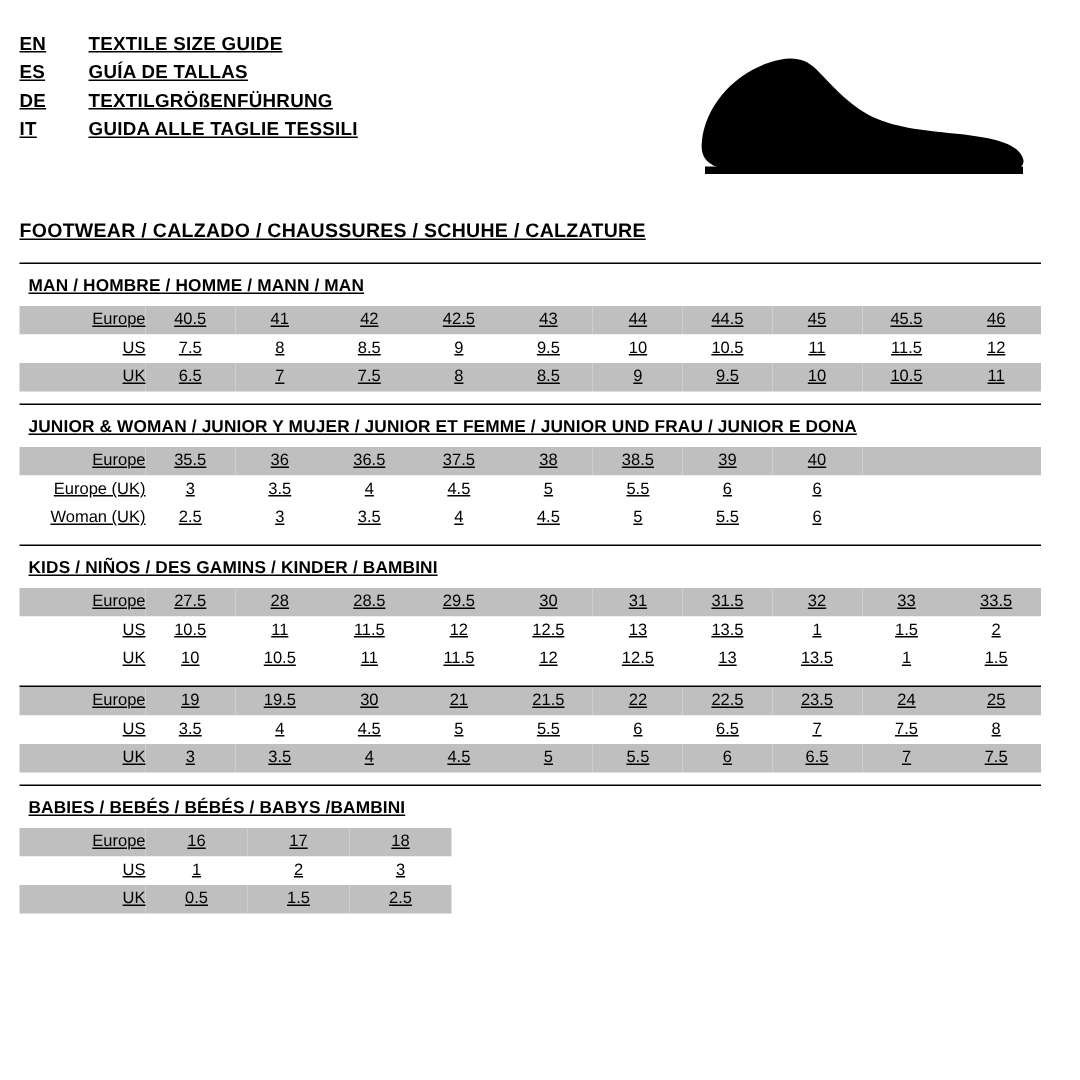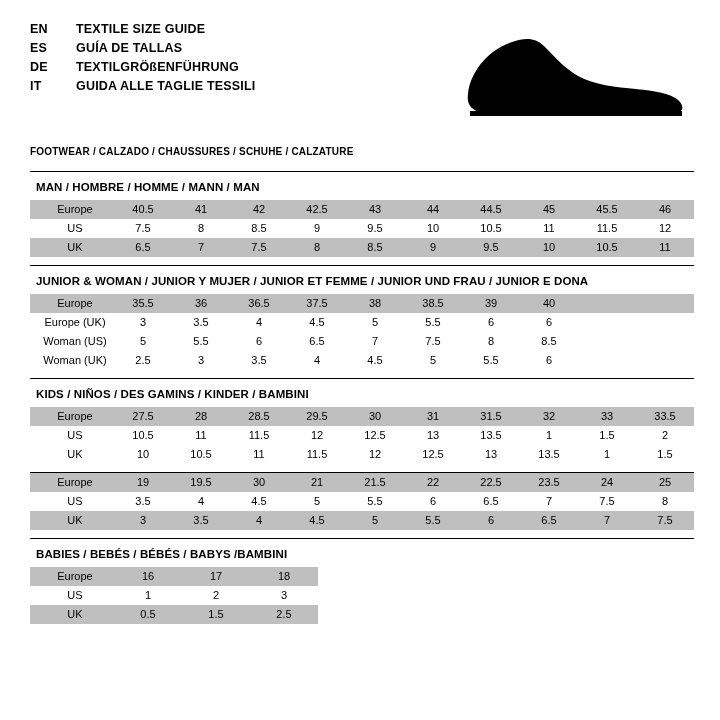--- a/index.html
+++ b/index.html
@@ -12,21 +12,22 @@
     height: 720px;
     font-family: "Liberation Sans", sans-serif;
     color: #000000;
     overflow: hidden;
   }
   .page {
     position: relative;
     width: 720px;
     height: 651px;
     box-sizing: border-box;
-    padding: 22px 26px 0 30px;
+    padding: 22px 26px 0 13px;
+    text-decoration: underline;
   }
 
   
   .header {
     position: relative;
     height: 118px;
   }
   .lang-table {
     border-collapse: collapse;
   }
@@ -46,21 +47,21 @@
     top: 10px;
     right: 4px;
     width: 230px;
     height: 90px;
   }
   .shoe-wrap svg {
     display: block;
   }
 
   .footwear-title {
-    font-size: 10px;
+    font-size: 13px;
     font-weight: bold;
     letter-spacing: 0.2px;
     margin: 6px 0 0 0;
   }
 
   .rule {
     border: 0;
     border-top: 1px solid #000;
     margin: 14px 0 0 0;
   }
@@ -82,21 +83,21 @@
   }
   table.size td {
     font-size: 11px;
     height: 19px;
     line-height: 19px;
     padding: 0;
     text-align: center;
     white-space: nowrap;
   }
   table.size td.rowhead {
-    text-align: center;
+    text-align: right;
     padding-left: 6px;
     width: 78px;
   }
   tr.shade td {
     background: #bfbfbf;
   }
   tr.plain td {
     background: #ffffff;
   }
   .section-sep {
@@ -222,33 +223,20 @@
           <td>4</td>
           <td>4.5</td>
           <td>5</td>
           <td>5.5</td>
           <td>6</td>
           <td>6</td>
           <td></td>
           <td></td>
         </tr>
         <tr class="plain">
-          <td class="rowhead">Woman (US)</td>
-          <td>5</td>
-          <td>5.5</td>
-          <td>6</td>
-          <td>6.5</td>
-          <td>7</td>
-          <td>7.5</td>
-          <td>8</td>
-          <td>8.5</td>
-          <td></td>
-          <td></td>
-        </tr>
-        <tr class="plain">
           <td class="rowhead">Woman (UK)</td>
           <td>2.5</td>
           <td>3</td>
           <td>3.5</td>
           <td>4</td>
           <td>4.5</td>
           <td>5</td>
           <td>5.5</td>
           <td>6</td>
           <td></td>

